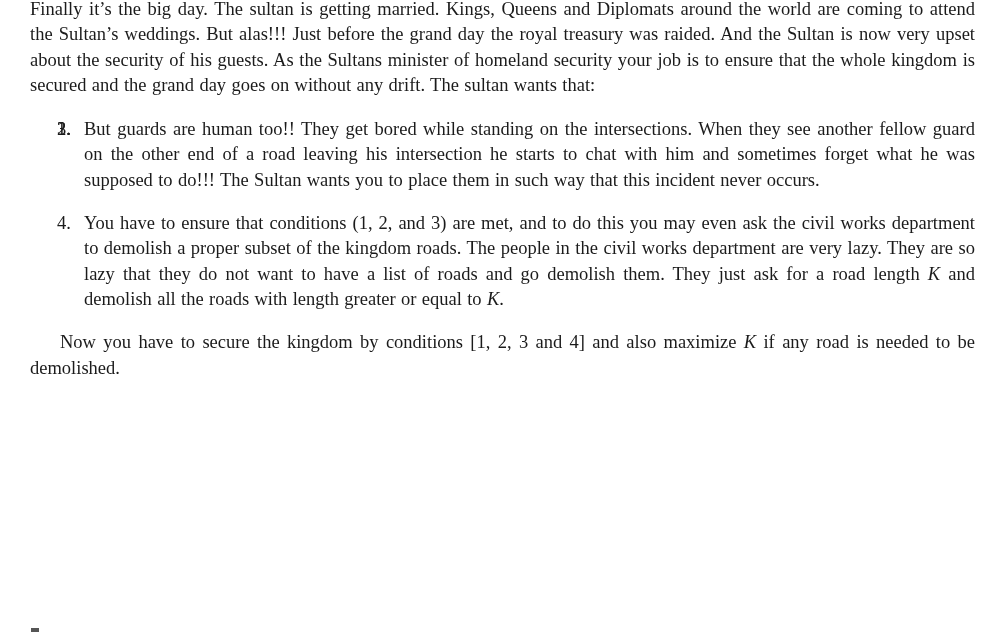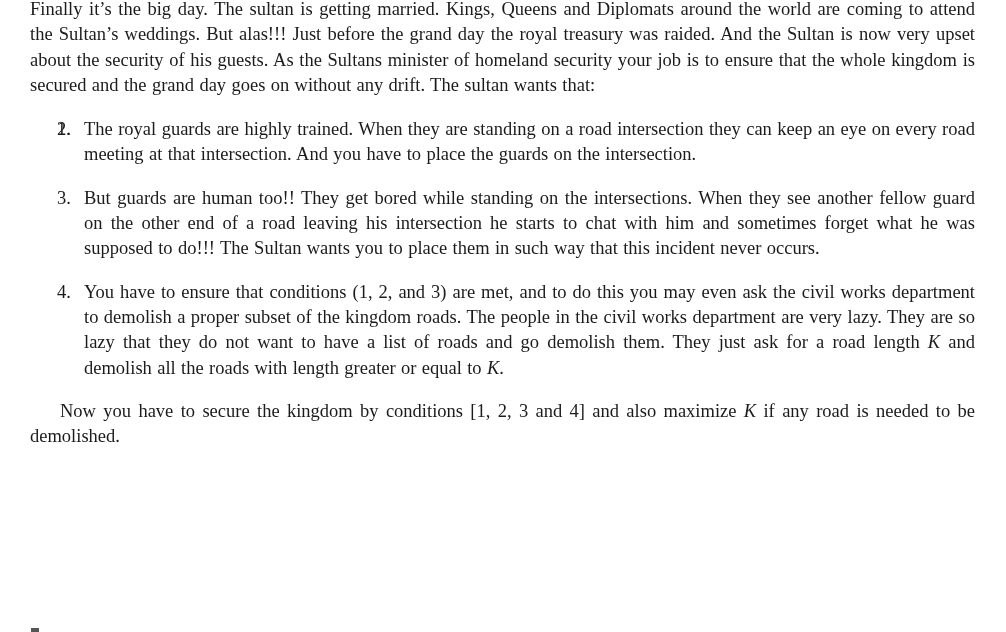--- a/index.html
+++ b/index.html
@@ -72,21 +72,20 @@
 <div class="page">
 
   <p class="intro doc-text">Finally it’s the big day. The sultan is getting married. Kings, Queens and Diplomats around the world are coming to attend the Sultan’s weddings. But alas!!! Just before the grand day the royal treasury was raided. And the Sultan is now very upset about the security of his guests. As the Sultans minister of homeland security your job is to ensure that the whole kingdom is secured and the grand day goes on without any drift. The sultan wants that:</p>
 
   <ol class="conditions">
     <li class="doc-text">
       <span class="num">1.</span>
     </li>
     <li class="doc-text">
       <span class="num">2.</span>
-      <span class="item-text"><span>The royal guards are highly trained. When they are standing on a road intersection they can keep an eye on every road meeting at that intersection. And you have to place the guards on the intersection.</span></span>
     </li>
     <li class="doc-text">
       <span class="num">3.</span>
       <span class="item-text"><span>But guards are human too!! They get bored while standing on the intersections. When they see another fellow guard on the other end of a road leaving his intersection he starts to chat with him and sometimes forget what he was supposed to do!!! The Sultan wants you to place them in such way that this incident never occurs.</span></span>
     </li>
     <li class="doc-text">
       <span class="num">4.</span>
       <span class="item-text"><span>You have to ensure that conditions (1, 2, and 3) are met, and to do this you may even ask the civil works department to demolish a proper subset of the kingdom roads. The people in the civil works department are very lazy. They are so lazy that they do not want to have a list of roads and go demolish them. They just ask for a road length </span><span class="math">K</span><span> and demolish all the roads with length greater or equal to </span><span class="math">K</span><span>.</span></span>
     </li>
   </ol>

